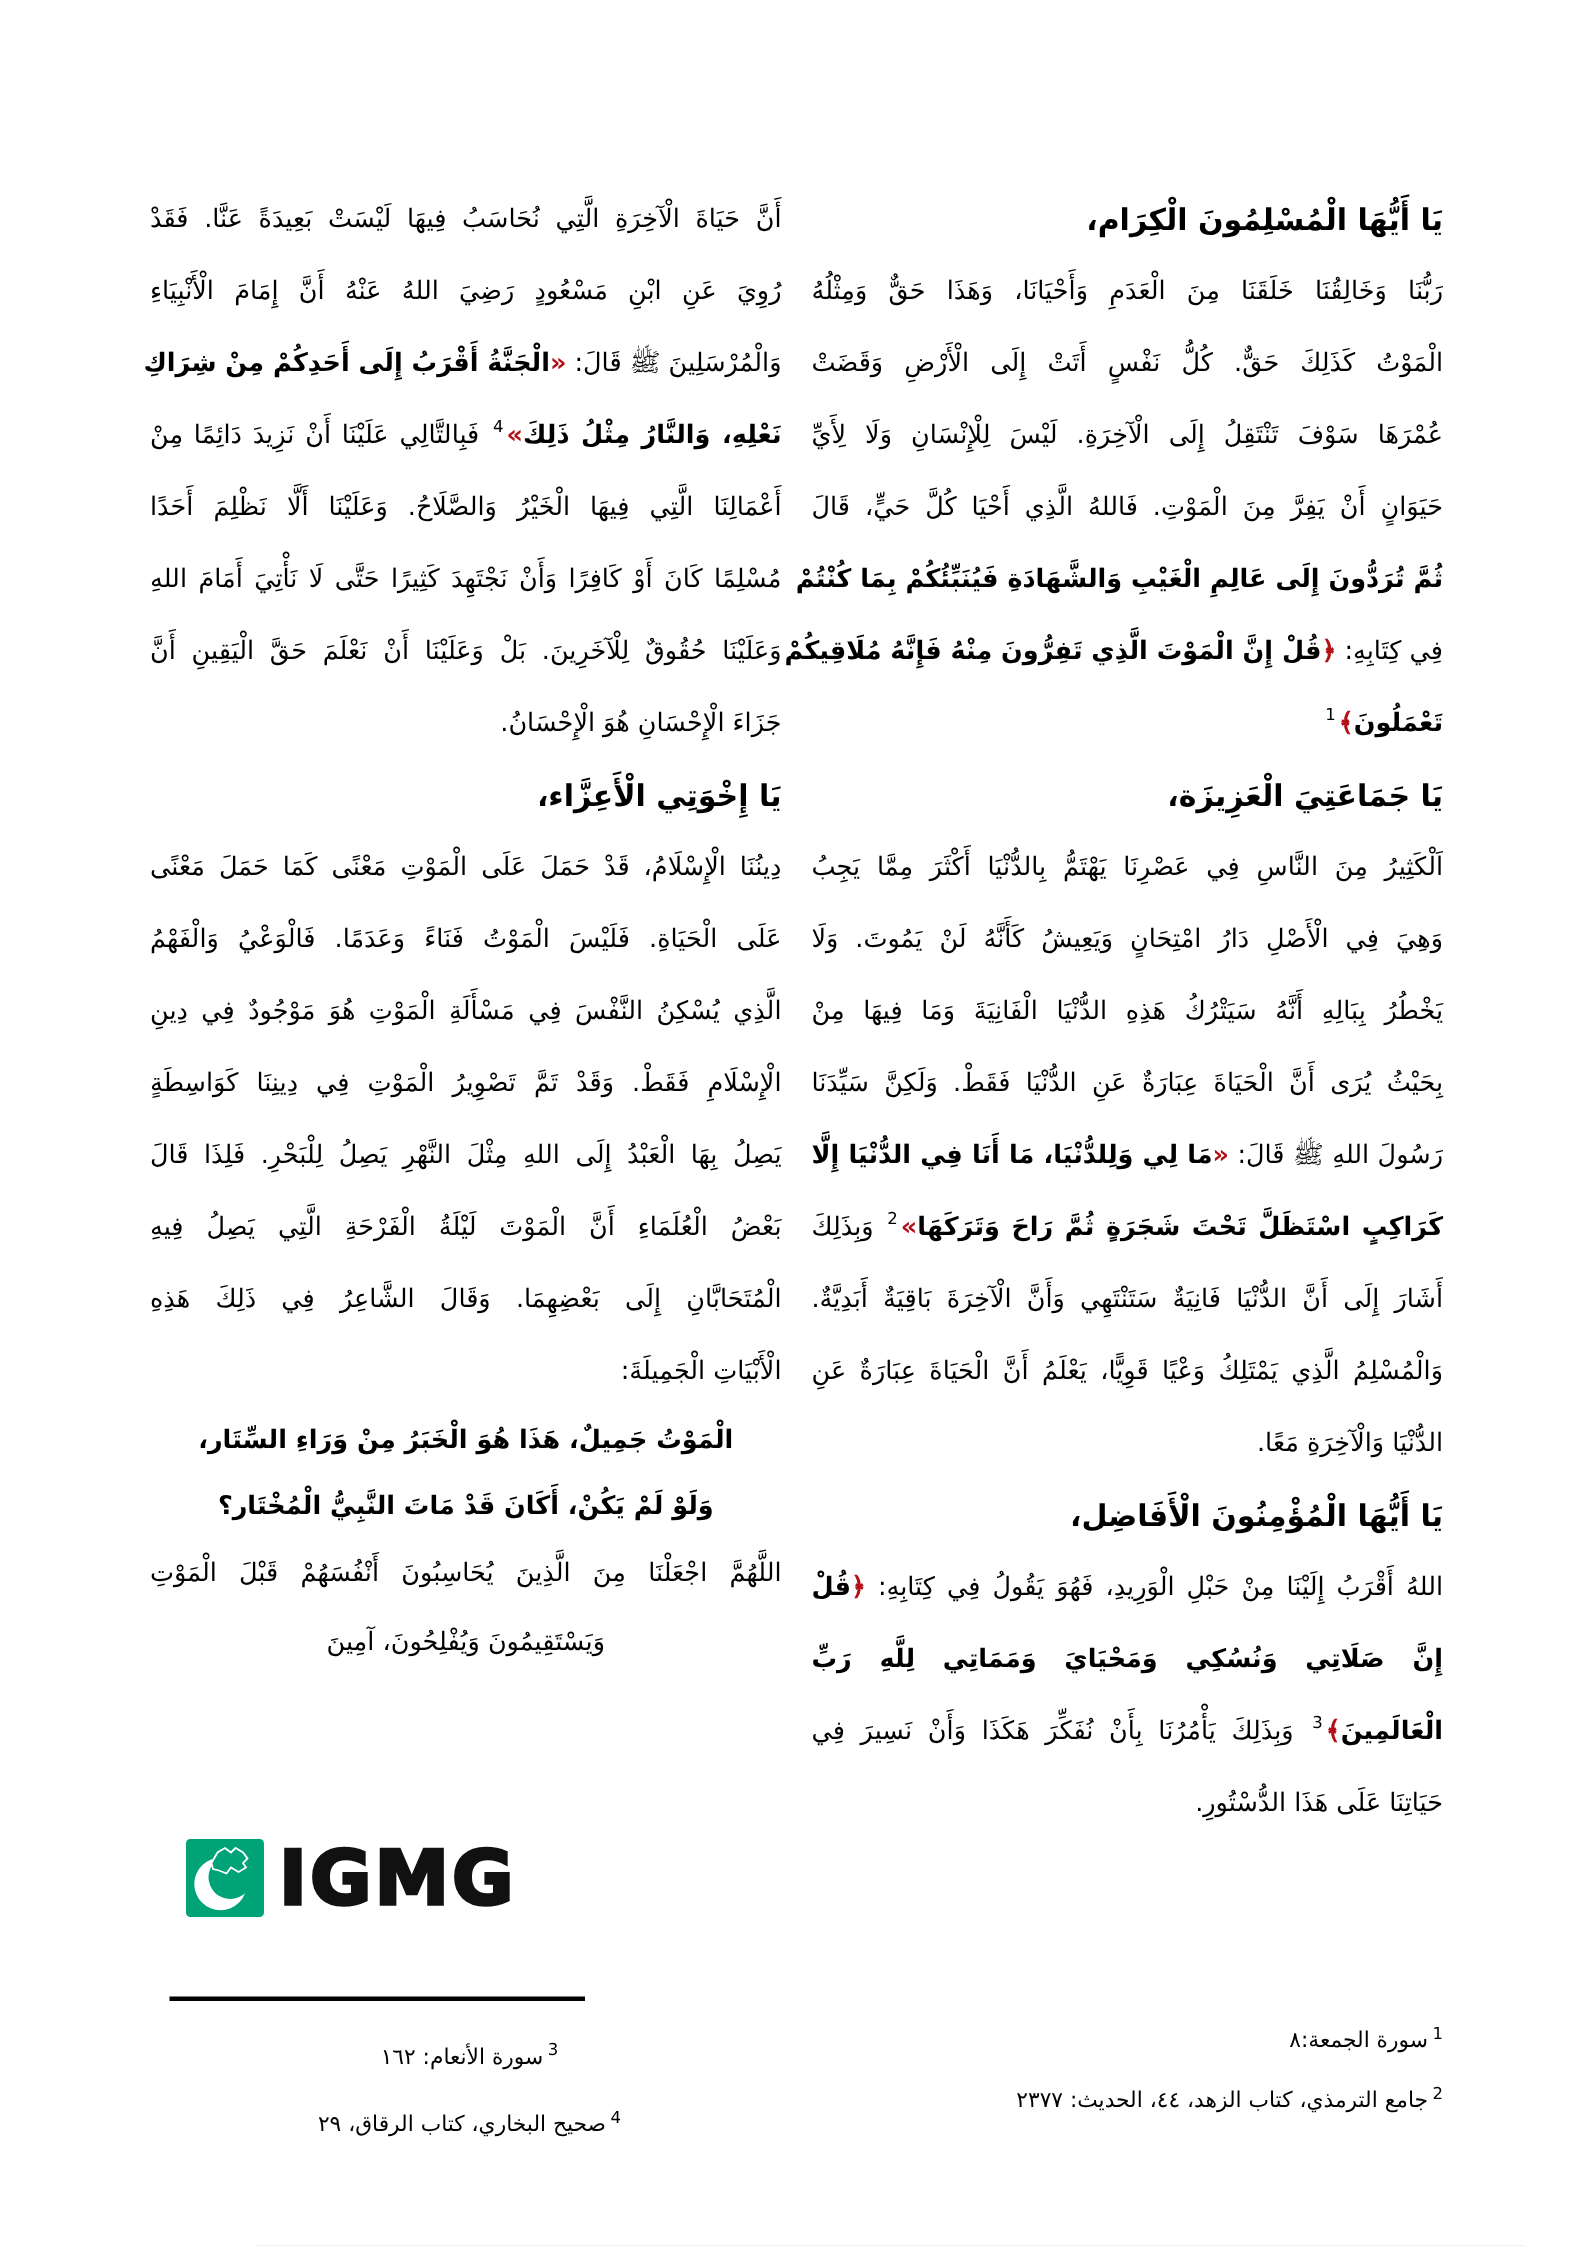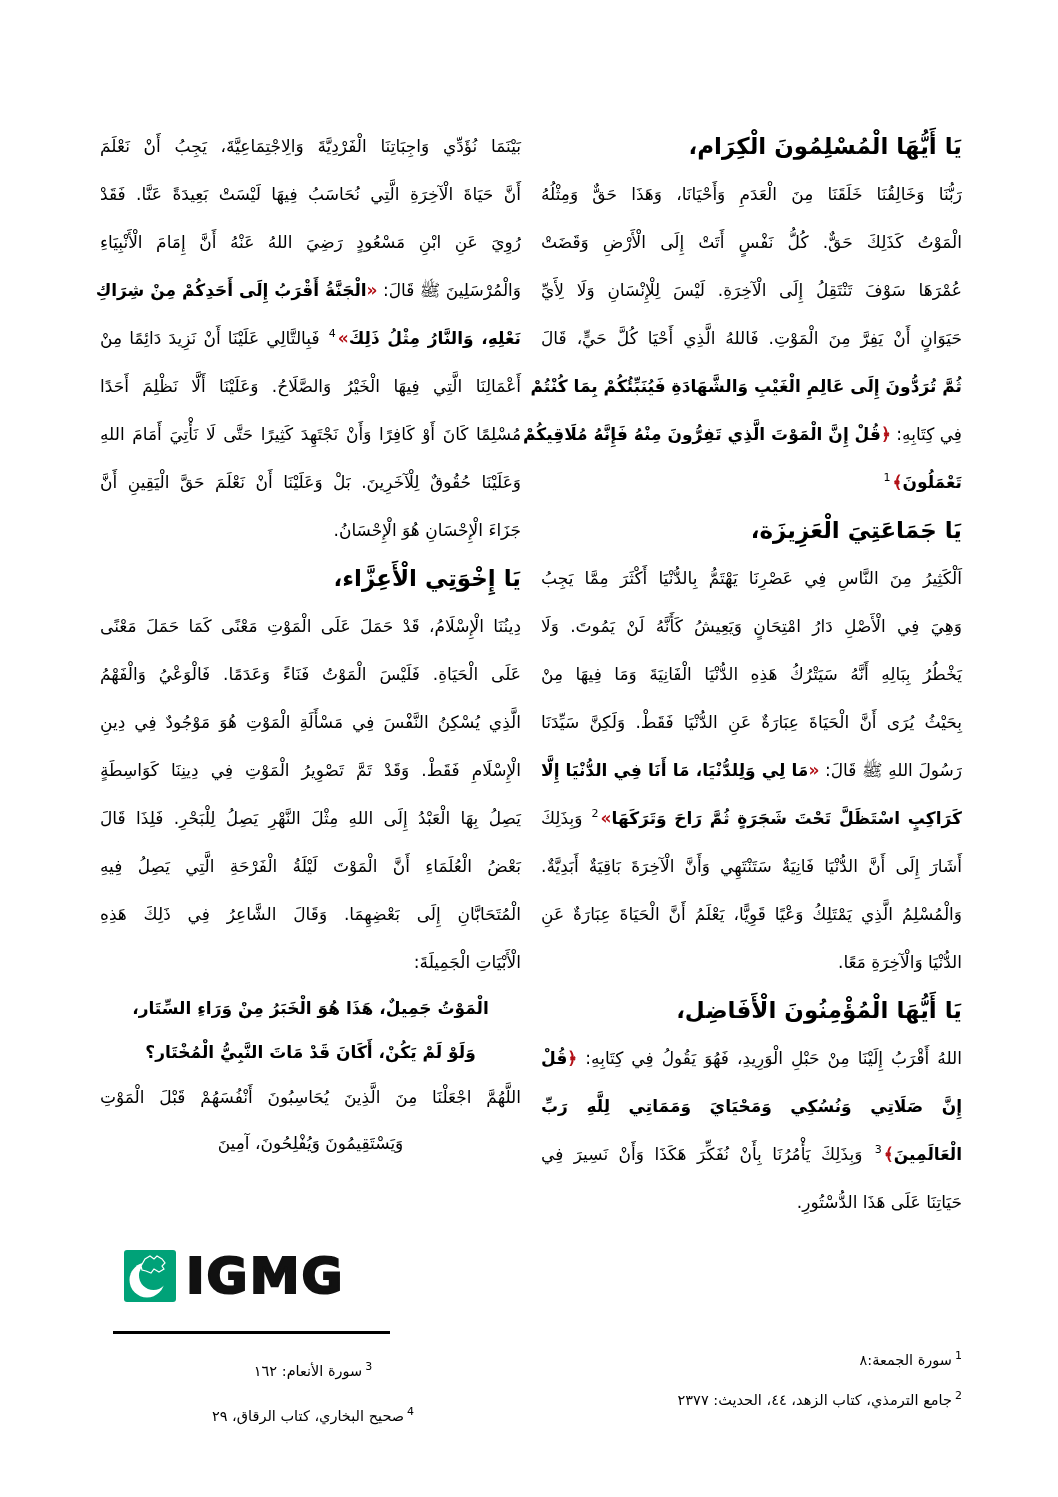--- a/index.html
+++ b/index.html
@@ -31,32 +31,31 @@
   .col{width:421px;flex:0 0 421px;font-size:17px;}
   .block{margin:0;}
   .line{
     height:48px;line-height:48px;
     white-space:nowrap;
     overflow:visible;
   }
   .al-j{text-align:justify;text-align-last:justify;}
   .al-r{text-align:right;}
   .al-c{text-align:center;}
-  .block-heading .line{font-weight:bold;font-size:23px;}
+  .block-heading .line{font-weight:bold;font-size:20px;}
   .block-poem .line{font-weight:bold;height:44px;line-height:44px;}
   .block-dua .line{height:46px;line-height:46px;}
   .seg-b{font-weight:bold;}
   .seg-r{color:#b21016;font-weight:bold;}
   .seg-s{font-size:11px;vertical-align:super;line-height:0;padding:0 2px;font-weight:normal;}
   
   .logo{
     position:absolute;left:124px;top:1226px;
     display:flex;align-items:center;gap:10px;
     direction:ltr;
-    margin-top:24px;
   }
   .logo-word{
     font-size:50px;font-weight:bold;color:#111;
     letter-spacing:2px;line-height:52px;
     -webkit-text-stroke:2.2px #111;
     font-family:"DejaVu Sans",sans-serif;
   }
   
   .fn-rule{
     position:absolute;left:113px;top:1331px;
@@ -111,21 +110,20 @@
         </div>
         <div class="block block-para">
           <div class="line al-j"><span>اللهُ أَقْرَبُ إِلَيْنَا مِنْ حَبْلِ الْوَرِيدِ، فَهُوَ يَقُولُ فِي كِتَابِهِ: </span><span class="seg-r">﴿</span><span class="seg-b">قُلْ</span></div>
           <div class="line al-j"><span class="seg-b">إِنَّ صَلَاتِي وَنُسُكِي وَمَحْيَايَ وَمَمَاتِي لِلَّهِ رَبِّ</span></div>
           <div class="line al-j"><span class="seg-b">الْعَالَمِينَ</span><span class="seg-r">﴾</span><span class="seg-s">3</span><span> وَبِذَلِكَ يَأْمُرُنَا بِأَنْ نُفَكِّرَ هَكَذَا وَأَنْ نَسِيرَ فِي</span></div>
           <div class="line al-r"><span>حَيَاتِنَا عَلَى هَذَا الدُّسْتُورِ.</span></div>
         </div>
       </div>
     <div class="col">
         <div class="block block-para">
-          <div class="line al-j"><span>بَيْنَمَا نُؤَدِّي وَاجِبَاتِنَا الْفَرْدِيَّةَ وَالِاجْتِمَاعِيَّةَ، يَجِبُ أَنْ نَعْلَمَ</span></div>
           <div class="line al-j"><span>أَنَّ حَيَاةَ الْآخِرَةِ الَّتِي نُحَاسَبُ فِيهَا لَيْسَتْ بَعِيدَةً عَنَّا. فَقَدْ</span></div>
           <div class="line al-j"><span>رُوِيَ عَنِ ابْنِ مَسْعُودٍ رَضِيَ اللهُ عَنْهُ أَنَّ إِمَامَ الْأَنْبِيَاءِ</span></div>
           <div class="line al-j"><span>وَالْمُرْسَلِينَ ﷺ قَالَ: </span><span class="seg-r">«</span><span class="seg-b">الْجَنَّةُ أَقْرَبُ إِلَى أَحَدِكُمْ مِنْ شِرَاكِ</span></div>
           <div class="line al-j"><span class="seg-b">نَعْلِهِ، وَالنَّارُ مِثْلُ ذَلِكَ</span><span class="seg-r">»</span><span class="seg-s">4</span><span> فَبِالتَّالِي عَلَيْنَا أَنْ نَزِيدَ دَائِمًا مِنْ</span></div>
           <div class="line al-j"><span>أَعْمَالِنَا الَّتِي فِيهَا الْخَيْرُ وَالصَّلَاحُ. وَعَلَيْنَا أَلَّا نَظْلِمَ أَحَدًا</span></div>
           <div class="line al-j"><span>مُسْلِمًا كَانَ أَوْ كَافِرًا وَأَنْ نَجْتَهِدَ كَثِيرًا حَتَّى لَا نَأْتِيَ أَمَامَ اللهِ</span></div>
           <div class="line al-j"><span>وَعَلَيْنَا حُقُوقٌ لِلْآخَرِينَ. بَلْ وَعَلَيْنَا أَنْ نَعْلَمَ حَقَّ الْيَقِينِ أَنَّ</span></div>
           <div class="line al-r"><span>جَزَاءَ الْإِحْسَانِ هُوَ الْإِحْسَانُ.</span></div>
         </div>
         <div class="block block-heading">

